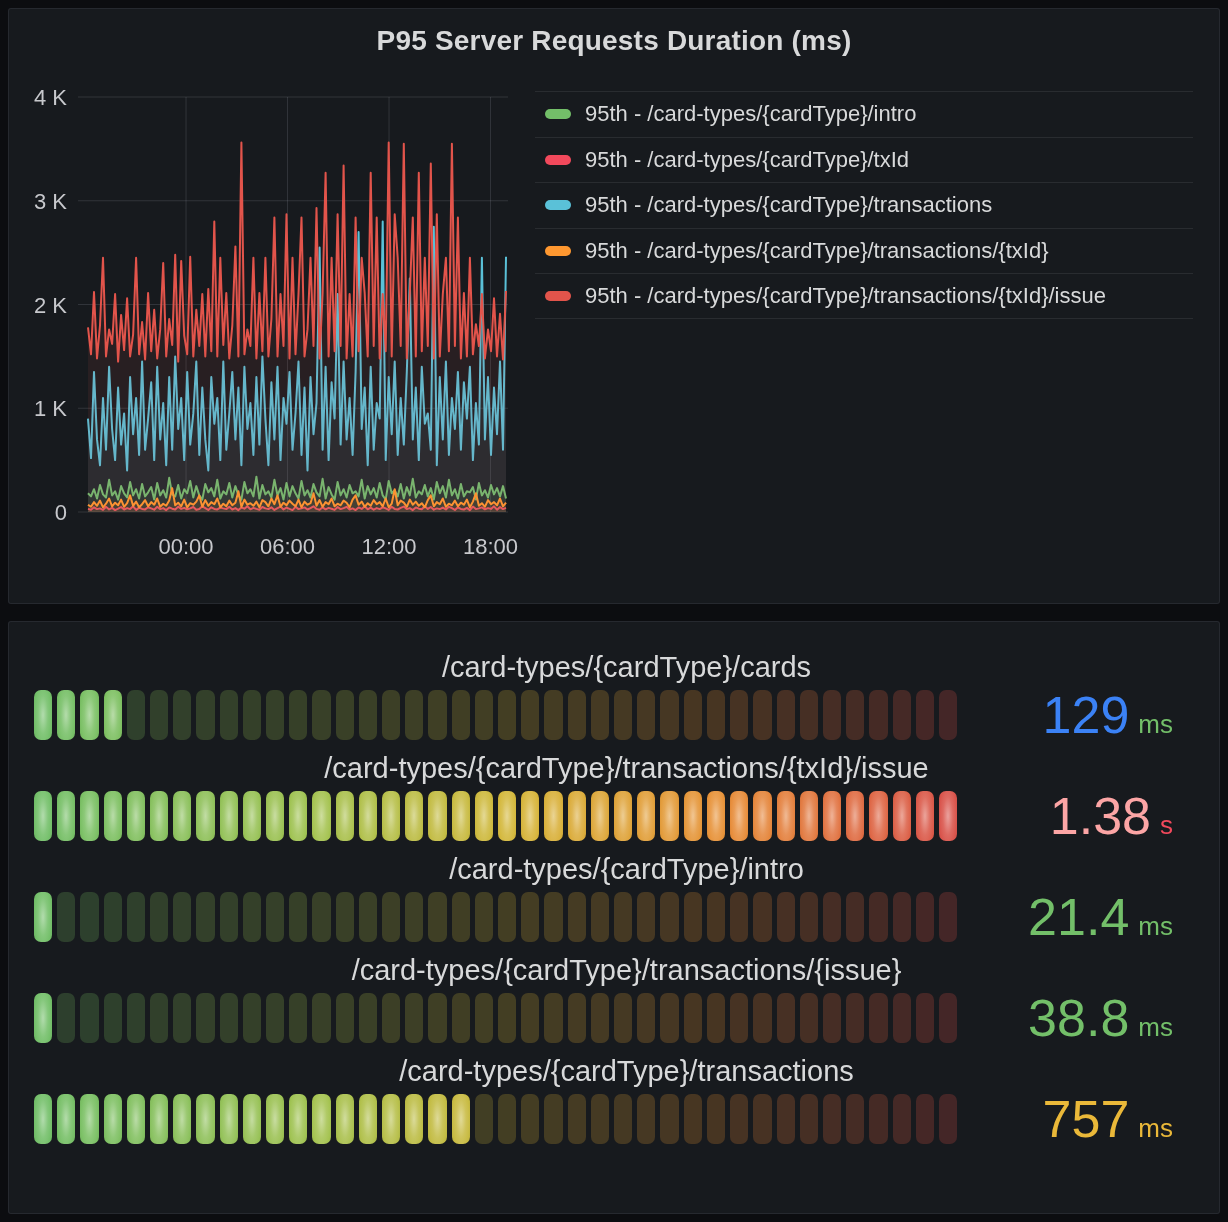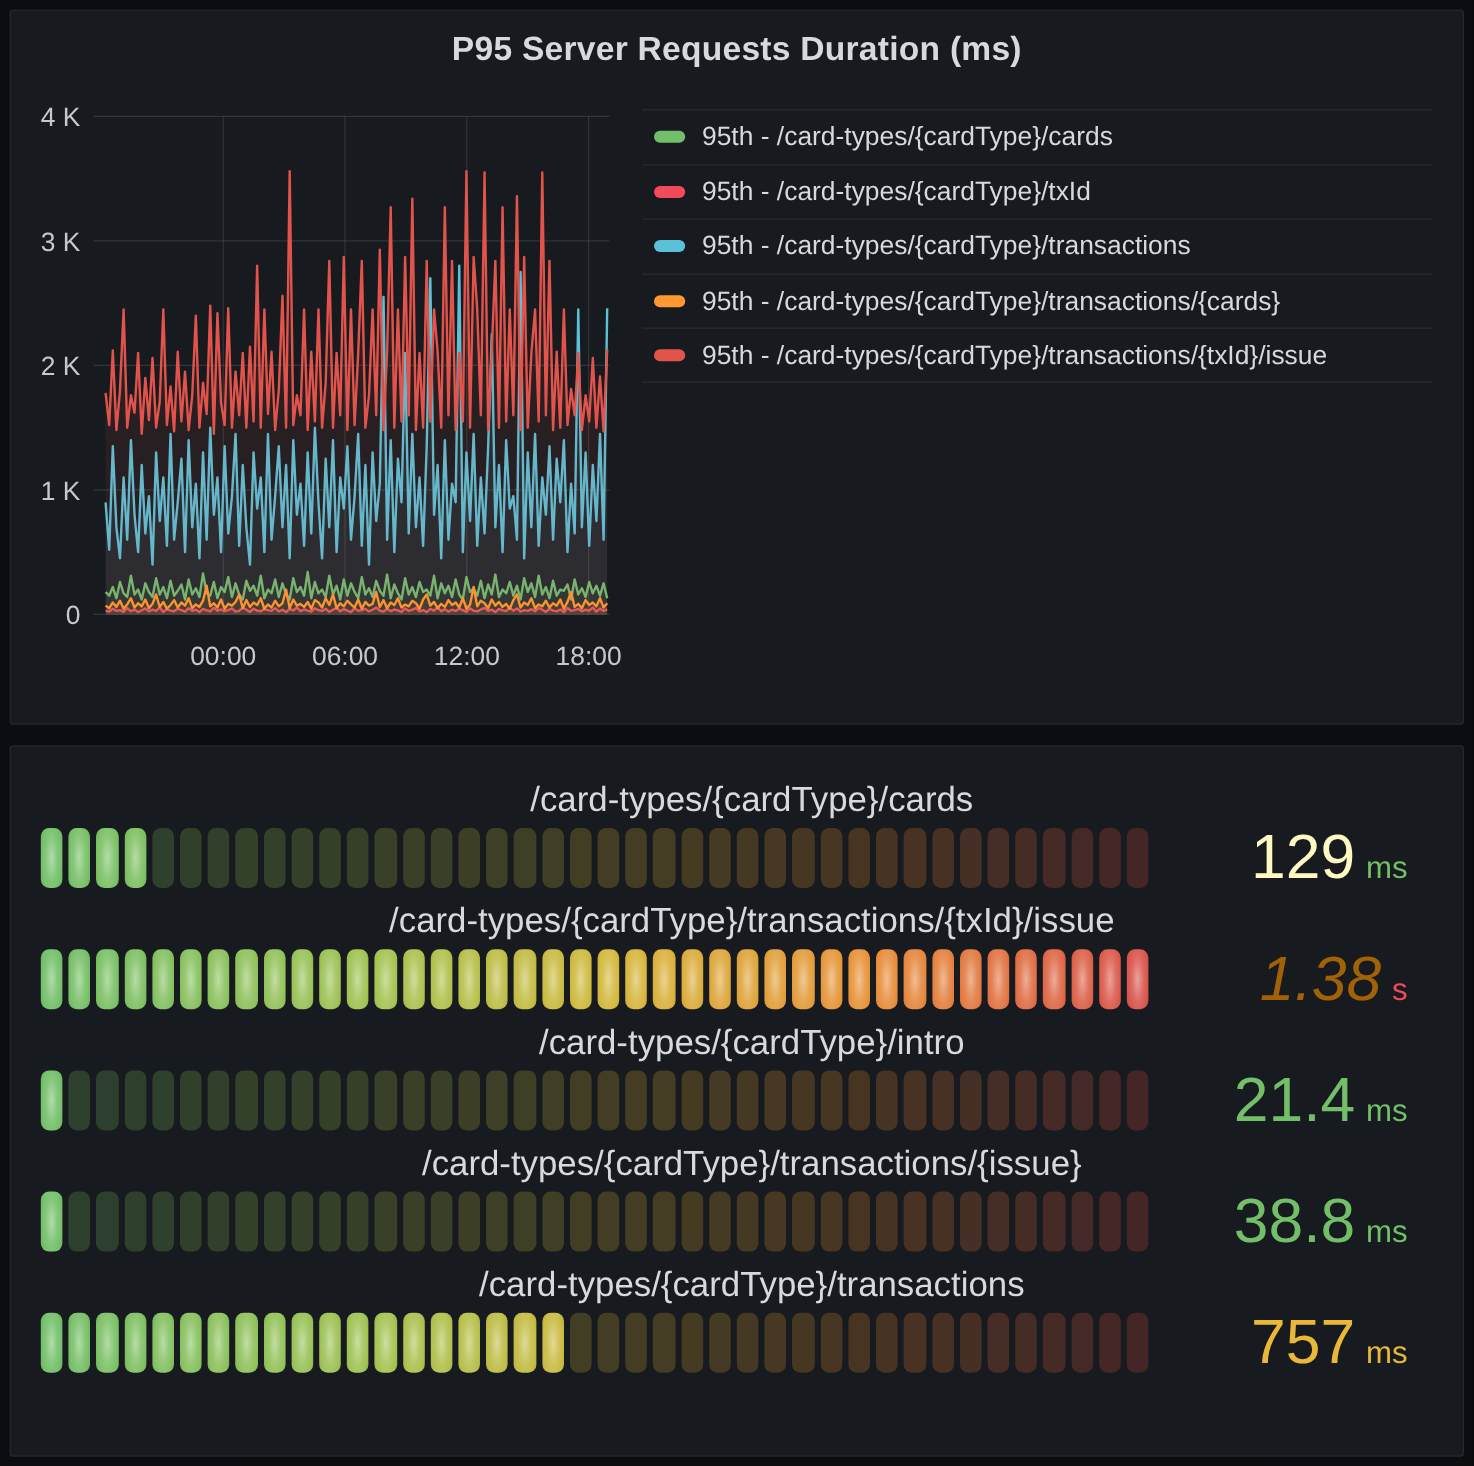--- a/index.html
+++ b/index.html
@@ -76,33 +76,33 @@
           <polygon points="79.0,357.6 82.0,397.1 85.0,310.9 88.0,378.4 91.0,404.3 94.0,336.9 97.0,388.8 100.1,305.8 103.1,368.0 106.1,399.1 109.1,326.5 112.1,383.6 115.1,352.4 118.1,409.5 121.1,316.1 124.1,373.2 127.1,336.9 130.1,393.9 133.1,300.6 136.1,388.8 139.1,357.6 142.2,321.3 145.2,399.1 148.2,305.8 151.2,378.4 154.2,342.1 157.2,404.3 160.2,316.1 163.2,388.8 166.2,295.4 169.2,368.0 172.2,336.9 175.2,399.1 178.2,310.9 181.2,383.6 184.3,352.4 187.3,300.6 190.3,393.9 193.3,326.5 196.3,378.4 199.3,409.5 202.3,316.1 205.3,362.8 208.3,336.9 211.3,399.1 214.3,300.6 217.3,388.8 220.3,352.4 223.3,310.9 226.4,378.4 229.4,326.5 232.4,404.3 235.4,305.8 238.4,368.0 241.4,342.1 244.4,393.9 247.4,316.1 250.4,383.6 253.4,295.4 256.4,357.6 259.4,404.3 262.4,321.3 265.4,378.4 268.5,305.8 271.5,399.1 274.5,336.9 277.5,362.8 280.5,310.9 283.5,388.8 286.5,352.4 289.5,300.6 292.5,393.9 295.5,326.5 298.5,409.5 301.5,316.1 304.5,373.2 307.5,342.1 310.6,186.4 313.6,388.8 316.6,305.8 319.6,399.1 322.6,321.3 325.6,357.6 328.6,233.1 331.6,383.6 334.6,300.6 337.6,378.4 340.6,336.9 343.6,393.9 346.6,310.9 349.6,170.9 352.7,368.0 355.7,326.5 358.7,404.3 361.7,305.8 364.7,388.8 367.7,342.1 370.7,357.6 373.7,160.5 376.7,399.1 379.7,316.1 382.7,373.2 385.7,300.6 388.7,393.9 391.7,336.9 394.8,383.6 397.8,310.9 400.8,217.6 403.8,378.4 406.8,326.5 409.8,399.1 412.8,305.8 415.8,362.8 418.8,352.4 421.8,388.8 424.8,165.7 427.8,404.3 430.8,316.1 433.8,378.4 436.9,300.6 439.9,393.9 442.9,336.9 445.9,368.0 448.9,310.9 451.9,388.8 454.9,321.3 457.9,357.6 460.9,305.8 463.9,399.1 466.9,342.1 469.9,383.6 472.9,196.8 475.9,378.4 479.0,316.1 482.0,393.9 485.0,326.5 488.0,373.2 491.0,300.6 494.0,388.8 497.0,195.8 497,451 79,451" fill="#5AC1D8" fill-opacity="0.09" stroke="none"></polygon>
           <polyline points="79.0,357.6 82.0,397.1 85.0,310.9 88.0,378.4 91.0,404.3 94.0,336.9 97.0,388.8 100.1,305.8 103.1,368.0 106.1,399.1 109.1,326.5 112.1,383.6 115.1,352.4 118.1,409.5 121.1,316.1 124.1,373.2 127.1,336.9 130.1,393.9 133.1,300.6 136.1,388.8 139.1,357.6 142.2,321.3 145.2,399.1 148.2,305.8 151.2,378.4 154.2,342.1 157.2,404.3 160.2,316.1 163.2,388.8 166.2,295.4 169.2,368.0 172.2,336.9 175.2,399.1 178.2,310.9 181.2,383.6 184.3,352.4 187.3,300.6 190.3,393.9 193.3,326.5 196.3,378.4 199.3,409.5 202.3,316.1 205.3,362.8 208.3,336.9 211.3,399.1 214.3,300.6 217.3,388.8 220.3,352.4 223.3,310.9 226.4,378.4 229.4,326.5 232.4,404.3 235.4,305.8 238.4,368.0 241.4,342.1 244.4,393.9 247.4,316.1 250.4,383.6 253.4,295.4 256.4,357.6 259.4,404.3 262.4,321.3 265.4,378.4 268.5,305.8 271.5,399.1 274.5,336.9 277.5,362.8 280.5,310.9 283.5,388.8 286.5,352.4 289.5,300.6 292.5,393.9 295.5,326.5 298.5,409.5 301.5,316.1 304.5,373.2 307.5,342.1 310.6,186.4 313.6,388.8 316.6,305.8 319.6,399.1 322.6,321.3 325.6,357.6 328.6,233.1 331.6,383.6 334.6,300.6 337.6,378.4 340.6,336.9 343.6,393.9 346.6,310.9 349.6,170.9 352.7,368.0 355.7,326.5 358.7,404.3 361.7,305.8 364.7,388.8 367.7,342.1 370.7,357.6 373.7,160.5 376.7,399.1 379.7,316.1 382.7,373.2 385.7,300.6 388.7,393.9 391.7,336.9 394.8,383.6 397.8,310.9 400.8,217.6 403.8,378.4 406.8,326.5 409.8,399.1 412.8,305.8 415.8,362.8 418.8,352.4 421.8,388.8 424.8,165.7 427.8,404.3 430.8,316.1 433.8,378.4 436.9,300.6 439.9,393.9 442.9,336.9 445.9,368.0 448.9,310.9 451.9,388.8 454.9,321.3 457.9,357.6 460.9,305.8 463.9,399.1 466.9,342.1 469.9,383.6 472.9,196.8 475.9,378.4 479.0,316.1 482.0,393.9 485.0,326.5 488.0,373.2 491.0,300.6 494.0,388.8 497.0,195.8" fill="none" stroke="#5AC1D8" stroke-width="2" stroke-linejoin="round"></polyline>
           <polygon points="79.0,443.7 82.0,445.8 85.0,441.1 88.0,444.8 91.0,439.6 94.0,446.3 97.0,442.7 100.1,437.5 103.1,445.3 106.1,441.7 109.1,444.3 112.1,438.6 115.1,445.8 118.1,442.2 121.1,434.4 124.1,444.8 127.1,440.6 130.1,446.3 133.1,443.2 136.1,439.1 139.1,445.3 142.2,441.1 145.2,443.7 148.2,437.5 151.2,445.8 154.2,442.7 157.2,444.8 160.2,439.6 163.2,427.1 166.2,444.3 169.2,441.7 172.2,445.3 175.2,438.6 178.2,446.3 181.2,442.2 184.3,443.7 187.3,440.6 190.3,434.4 193.3,445.8 196.3,439.1 199.3,444.8 202.3,441.1 205.3,443.2 208.3,437.5 211.3,446.3 214.3,442.7 217.3,445.3 220.3,439.6 223.3,444.3 226.4,441.7 229.4,430.3 232.4,445.8 235.4,438.6 238.4,443.7 241.4,442.2 244.4,444.8 247.4,440.6 250.4,446.3 253.4,439.1 256.4,441.1 259.4,445.3 262.4,437.5 265.4,443.2 268.5,434.4 271.5,445.8 274.5,441.7 277.5,444.3 280.5,439.6 283.5,442.7 286.5,445.3 289.5,438.6 292.5,446.3 295.5,440.6 298.5,443.7 301.5,442.2 304.5,432.3 307.5,444.8 310.6,439.1 313.6,445.8 316.6,441.1 319.6,443.2 322.6,437.5 325.6,445.3 328.6,442.7 331.6,444.3 334.6,439.6 337.6,441.7 340.6,446.3 343.6,438.6 346.6,434.4 349.6,443.7 352.7,440.6 355.7,445.8 358.7,442.2 361.7,444.8 364.7,439.1 367.7,443.2 370.7,441.1 373.7,445.3 376.7,437.5 379.7,446.3 382.7,442.7 385.7,428.2 388.7,444.3 391.7,439.6 394.8,441.7 397.8,445.8 400.8,438.6 403.8,443.7 406.8,440.6 409.8,444.8 412.8,442.2 415.8,446.3 418.8,439.1 421.8,434.4 424.8,445.3 427.8,441.1 430.8,443.2 433.8,437.5 436.9,445.8 439.9,442.7 442.9,444.3 445.9,439.6 448.9,445.3 451.9,441.7 454.9,443.7 457.9,438.6 460.9,446.3 463.9,440.6 466.9,432.3 469.9,444.8 472.9,442.2 475.9,445.8 479.0,439.1 482.0,443.2 485.0,441.1 488.0,444.3 491.0,437.5 494.0,445.3 497.0,441.7 497,451 79,451" fill="#FF9830" fill-opacity="0.09" stroke="none"></polygon>
           <polyline points="79.0,443.7 82.0,445.8 85.0,441.1 88.0,444.8 91.0,439.6 94.0,446.3 97.0,442.7 100.1,437.5 103.1,445.3 106.1,441.7 109.1,444.3 112.1,438.6 115.1,445.8 118.1,442.2 121.1,434.4 124.1,444.8 127.1,440.6 130.1,446.3 133.1,443.2 136.1,439.1 139.1,445.3 142.2,441.1 145.2,443.7 148.2,437.5 151.2,445.8 154.2,442.7 157.2,444.8 160.2,439.6 163.2,427.1 166.2,444.3 169.2,441.7 172.2,445.3 175.2,438.6 178.2,446.3 181.2,442.2 184.3,443.7 187.3,440.6 190.3,434.4 193.3,445.8 196.3,439.1 199.3,444.8 202.3,441.1 205.3,443.2 208.3,437.5 211.3,446.3 214.3,442.7 217.3,445.3 220.3,439.6 223.3,444.3 226.4,441.7 229.4,430.3 232.4,445.8 235.4,438.6 238.4,443.7 241.4,442.2 244.4,444.8 247.4,440.6 250.4,446.3 253.4,439.1 256.4,441.1 259.4,445.3 262.4,437.5 265.4,443.2 268.5,434.4 271.5,445.8 274.5,441.7 277.5,444.3 280.5,439.6 283.5,442.7 286.5,445.3 289.5,438.6 292.5,446.3 295.5,440.6 298.5,443.7 301.5,442.2 304.5,432.3 307.5,444.8 310.6,439.1 313.6,445.8 316.6,441.1 319.6,443.2 322.6,437.5 325.6,445.3 328.6,442.7 331.6,444.3 334.6,439.6 337.6,441.7 340.6,446.3 343.6,438.6 346.6,434.4 349.6,443.7 352.7,440.6 355.7,445.8 358.7,442.2 361.7,444.8 364.7,439.1 367.7,443.2 370.7,441.1 373.7,445.3 376.7,437.5 379.7,446.3 382.7,442.7 385.7,428.2 388.7,444.3 391.7,439.6 394.8,441.7 397.8,445.8 400.8,438.6 403.8,443.7 406.8,440.6 409.8,444.8 412.8,442.2 415.8,446.3 418.8,439.1 421.8,434.4 424.8,445.3 427.8,441.1 430.8,443.2 433.8,437.5 436.9,445.8 439.9,442.7 442.9,444.3 445.9,439.6 448.9,445.3 451.9,441.7 454.9,443.7 457.9,438.6 460.9,446.3 463.9,440.6 466.9,432.3 469.9,444.8 472.9,442.2 475.9,445.8 479.0,439.1 482.0,443.2 485.0,441.1 488.0,444.3 491.0,437.5 494.0,445.3 497.0,441.7" fill="none" stroke="#FF9830" stroke-width="2" stroke-linejoin="round"></polyline>
           <polygon points="79.0,266.3 82.0,293.3 85.0,231.0 88.0,297.4 91.0,264.3 94.0,196.8 97.0,295.4 100.1,268.4 103.1,282.9 106.1,233.1 109.1,300.6 112.1,253.9 115.1,289.1 118.1,237.3 121.1,295.4 124.1,273.6 127.1,196.8 130.1,293.3 133.1,261.1 136.1,298.5 139.1,232.1 142.2,290.2 145.2,248.7 148.2,297.4 151.2,268.4 154.2,202.0 157.2,295.4 160.2,258.0 163.2,284.0 166.2,193.7 169.2,300.6 172.2,199.9 175.2,274.6 178.2,293.3 181.2,195.8 184.3,295.4 187.3,248.7 190.3,285.0 193.3,233.1 196.3,295.4 199.3,227.9 202.3,290.2 205.3,160.5 208.3,295.4 211.3,196.8 214.3,284.0 217.3,232.1 220.3,297.4 223.3,264.3 226.4,185.4 229.4,295.4 232.4,81.6 235.4,293.3 238.4,268.4 241.4,285.0 244.4,196.8 247.4,297.4 250.4,232.1 253.4,290.2 256.4,196.8 259.4,295.4 262.4,258.0 265.4,156.4 268.5,295.4 271.5,233.1 274.5,285.0 277.5,153.2 280.5,297.4 283.5,196.8 286.5,293.3 289.5,233.1 292.5,156.4 295.5,295.4 298.5,268.4 301.5,196.8 304.5,285.0 307.5,147.0 310.6,297.4 313.6,232.1 316.6,111.7 319.6,295.4 322.6,196.8 325.6,290.2 328.6,153.2 331.6,285.0 334.6,104.5 337.6,297.4 340.6,233.1 343.6,295.4 346.6,156.4 349.6,290.2 352.7,196.8 355.7,232.1 358.7,295.4 361.7,111.7 364.7,285.0 367.7,156.4 370.7,297.4 373.7,233.1 376.7,290.2 379.7,81.6 382.7,295.4 385.7,153.2 388.7,196.8 391.7,285.0 394.8,82.7 397.8,297.4 400.8,232.1 403.8,156.4 406.8,295.4 409.8,111.7 412.8,290.2 415.8,196.8 418.8,285.0 421.8,102.4 424.8,297.4 427.8,153.2 430.8,295.4 433.8,233.1 436.9,196.8 439.9,290.2 442.9,82.7 445.9,285.0 448.9,156.4 451.9,297.4 454.9,232.1 457.9,295.4 460.9,196.8 463.9,293.3 466.9,263.2 469.9,285.0 472.9,233.1 475.9,297.4 479.0,268.4 482.0,290.2 485.0,237.3 488.0,295.4 491.0,252.8 494.0,298.5 497.0,230.0 497,451 79,451" fill="#E2544B" fill-opacity="0.09" stroke="none"></polygon>
           <polyline points="79.0,266.3 82.0,293.3 85.0,231.0 88.0,297.4 91.0,264.3 94.0,196.8 97.0,295.4 100.1,268.4 103.1,282.9 106.1,233.1 109.1,300.6 112.1,253.9 115.1,289.1 118.1,237.3 121.1,295.4 124.1,273.6 127.1,196.8 130.1,293.3 133.1,261.1 136.1,298.5 139.1,232.1 142.2,290.2 145.2,248.7 148.2,297.4 151.2,268.4 154.2,202.0 157.2,295.4 160.2,258.0 163.2,284.0 166.2,193.7 169.2,300.6 172.2,199.9 175.2,274.6 178.2,293.3 181.2,195.8 184.3,295.4 187.3,248.7 190.3,285.0 193.3,233.1 196.3,295.4 199.3,227.9 202.3,290.2 205.3,160.5 208.3,295.4 211.3,196.8 214.3,284.0 217.3,232.1 220.3,297.4 223.3,264.3 226.4,185.4 229.4,295.4 232.4,81.6 235.4,293.3 238.4,268.4 241.4,285.0 244.4,196.8 247.4,297.4 250.4,232.1 253.4,290.2 256.4,196.8 259.4,295.4 262.4,258.0 265.4,156.4 268.5,295.4 271.5,233.1 274.5,285.0 277.5,153.2 280.5,297.4 283.5,196.8 286.5,293.3 289.5,233.1 292.5,156.4 295.5,295.4 298.5,268.4 301.5,196.8 304.5,285.0 307.5,147.0 310.6,297.4 313.6,232.1 316.6,111.7 319.6,295.4 322.6,196.8 325.6,290.2 328.6,153.2 331.6,285.0 334.6,104.5 337.6,297.4 340.6,233.1 343.6,295.4 346.6,156.4 349.6,290.2 352.7,196.8 355.7,232.1 358.7,295.4 361.7,111.7 364.7,285.0 367.7,156.4 370.7,297.4 373.7,233.1 376.7,290.2 379.7,81.6 382.7,295.4 385.7,153.2 388.7,196.8 391.7,285.0 394.8,82.7 397.8,297.4 400.8,232.1 403.8,156.4 406.8,295.4 409.8,111.7 412.8,290.2 415.8,196.8 418.8,285.0 421.8,102.4 424.8,297.4 427.8,153.2 430.8,295.4 433.8,233.1 436.9,196.8 439.9,290.2 442.9,82.7 445.9,285.0 448.9,156.4 451.9,297.4 454.9,232.1 457.9,295.4 460.9,196.8 463.9,293.3 466.9,263.2 469.9,285.0 472.9,233.1 475.9,297.4 479.0,268.4 482.0,290.2 485.0,237.3 488.0,295.4 491.0,252.8 494.0,298.5 497.0,230.0" fill="none" stroke="#E2544B" stroke-width="2" stroke-linejoin="round"></polyline>
         </svg>
       <div class="legend">
         <div class="legend-row">
           <span class="swatch" style="background: rgb(115, 191, 105);"></span>
-          <span class="legend-label">95th - /card-types/{cardType}/cards</span>
+          <span class="legend-label">95th - /card-types/{cardType}/intro</span>
         </div>
         <div class="legend-row">
           <span class="swatch" style="background: rgb(242, 73, 92);"></span>
           <span class="legend-label">95th - /card-types/{cardType}/txId</span>
         </div>
         <div class="legend-row">
           <span class="swatch" style="background: rgb(90, 193, 216);"></span>
           <span class="legend-label">95th - /card-types/{cardType}/transactions</span>
         </div>
         <div class="legend-row">
           <span class="swatch" style="background: rgb(255, 152, 48);"></span>
-          <span class="legend-label">95th - /card-types/{cardType}/transactions/{cards}</span>
+          <span class="legend-label">95th - /card-types/{cardType}/transactions/{txId}</span>
         </div>
         <div class="legend-row">
           <span class="swatch" style="background: rgb(226, 84, 75);"></span>
           <span class="legend-label">95th - /card-types/{cardType}/transactions/{txId}/issue</span>
         </div>
       </div>
     </div>
   </div>
 
   <div class="panel panel-bg">
@@ -147,21 +147,21 @@
               <div class="cell" style="background: rgb(71, 48, 36);"></div>
               <div class="cell" style="background: rgb(70, 47, 36);"></div>
               <div class="cell" style="background: rgb(70, 45, 37);"></div>
               <div class="cell" style="background: rgb(69, 44, 37);"></div>
               <div class="cell" style="background: rgb(69, 42, 37);"></div>
               <div class="cell" style="background: rgb(69, 41, 38);"></div>
               <div class="cell" style="background: rgb(69, 39, 38);"></div>
               <div class="cell" style="background: rgb(68, 38, 39);"></div>
             </div>
           <div class="value-wrap">
-            <span class="value-num" style="color: #fef9c3;">129</span>
+            <span class="value-num" style="color: #3b82f6;">129</span>
             <span class="value-unit" style="color: rgb(115, 191, 105);">ms</span>
           </div>
         </div>
       </div>
 
       <div class="gauge-row">
         <div class="gauge-label">/card-types/{cardType}/transactions/{txId}/issue</div>
         <div class="gauge-flex">
           <div class="cells">
               <div class="cell" style="background: radial-gradient(62% 85%, rgb(178, 220, 173) 0%, rgb(132, 199, 123) 45%, rgb(115, 191, 105) 78%, rgb(104, 172, 95) 100%);"></div>
@@ -199,21 +199,21 @@
               <div class="cell" style="background: radial-gradient(62% 85%, rgb(240, 186, 149) 0%, rgb(231, 144, 86) 45%, rgb(228, 129, 63) 78%, rgb(205, 116, 57) 100%);"></div>
               <div class="cell" style="background: radial-gradient(62% 85%, rgb(239, 182, 151) 0%, rgb(229, 138, 88) 45%, rgb(226, 122, 65) 78%, rgb(203, 110, 59) 100%);"></div>
               <div class="cell" style="background: radial-gradient(62% 85%, rgb(239, 179, 152) 0%, rgb(229, 133, 90) 45%, rgb(225, 116, 67) 78%, rgb(203, 104, 60) 100%);"></div>
               <div class="cell" style="background: radial-gradient(62% 85%, rgb(237, 175, 153) 0%, rgb(227, 127, 91) 45%, rgb(223, 109, 69) 78%, rgb(201, 98, 62) 100%);"></div>
               <div class="cell" style="background: radial-gradient(62% 85%, rgb(237, 171, 153) 0%, rgb(226, 121, 92) 45%, rgb(222, 103, 70) 78%, rgb(200, 93, 63) 100%);"></div>
               <div class="cell" style="background: radial-gradient(62% 85%, rgb(236, 168, 154) 0%, rgb(224, 116, 94) 45%, rgb(220, 97, 72) 78%, rgb(198, 87, 65) 100%);"></div>
               <div class="cell" style="background: radial-gradient(62% 85%, rgb(235, 164, 155) 0%, rgb(223, 110, 96) 45%, rgb(219, 90, 74) 78%, rgb(197, 81, 67) 100%);"></div>
               <div class="cell" style="background: radial-gradient(62% 85%, rgb(234, 161, 157) 0%, rgb(222, 105, 97) 45%, rgb(217, 84, 76) 78%, rgb(195, 76, 68) 100%);"></div>
             </div>
           <div class="value-wrap">
-            <span class="value-num" style="color: #a16207; font-style: italic;">1.38</span>
+            <span class="value-num" style="color: #fca5a5;">1.38</span>
             <span class="value-unit" style="color: rgb(242, 73, 92);">s</span>
           </div>
         </div>
       </div>
 
       <div class="gauge-row">
         <div class="gauge-label">/card-types/{cardType}/intro</div>
         <div class="gauge-flex">
           <div class="cells">
               <div class="cell" style="background: radial-gradient(62% 85%, rgb(178, 220, 173) 0%, rgb(132, 199, 123) 45%, rgb(115, 191, 105) 78%, rgb(104, 172, 95) 100%);"></div>

